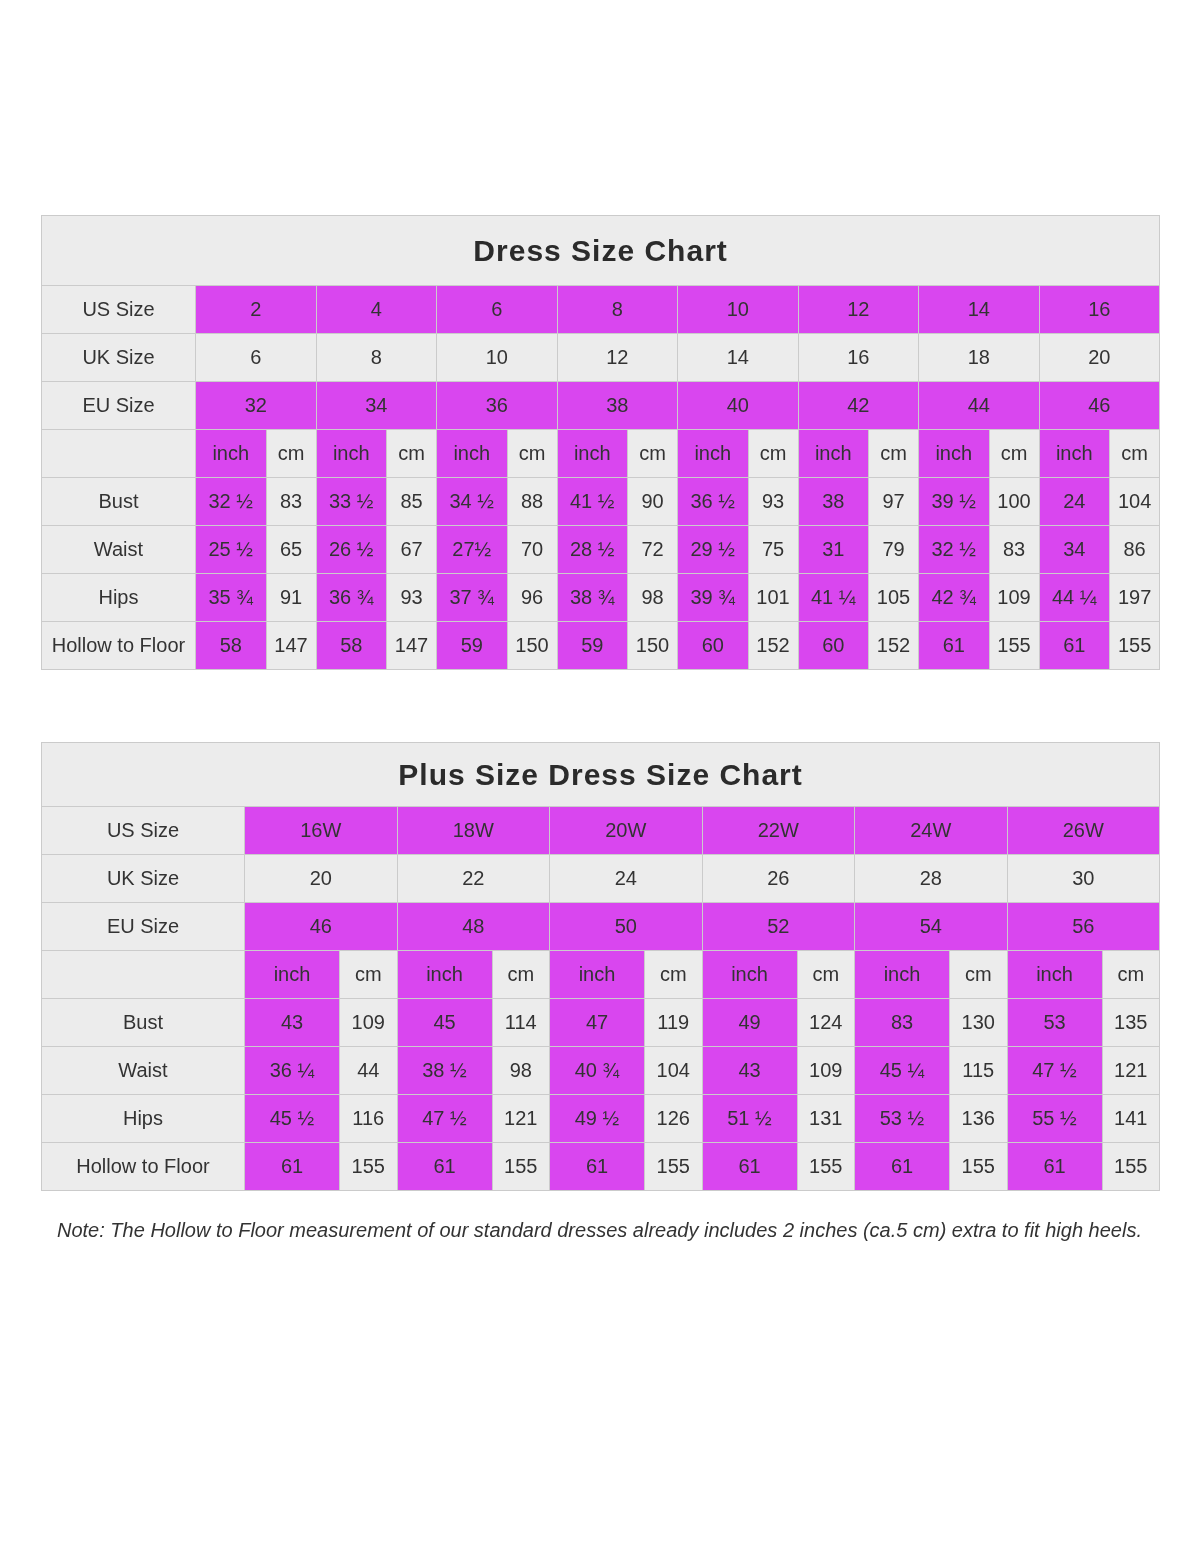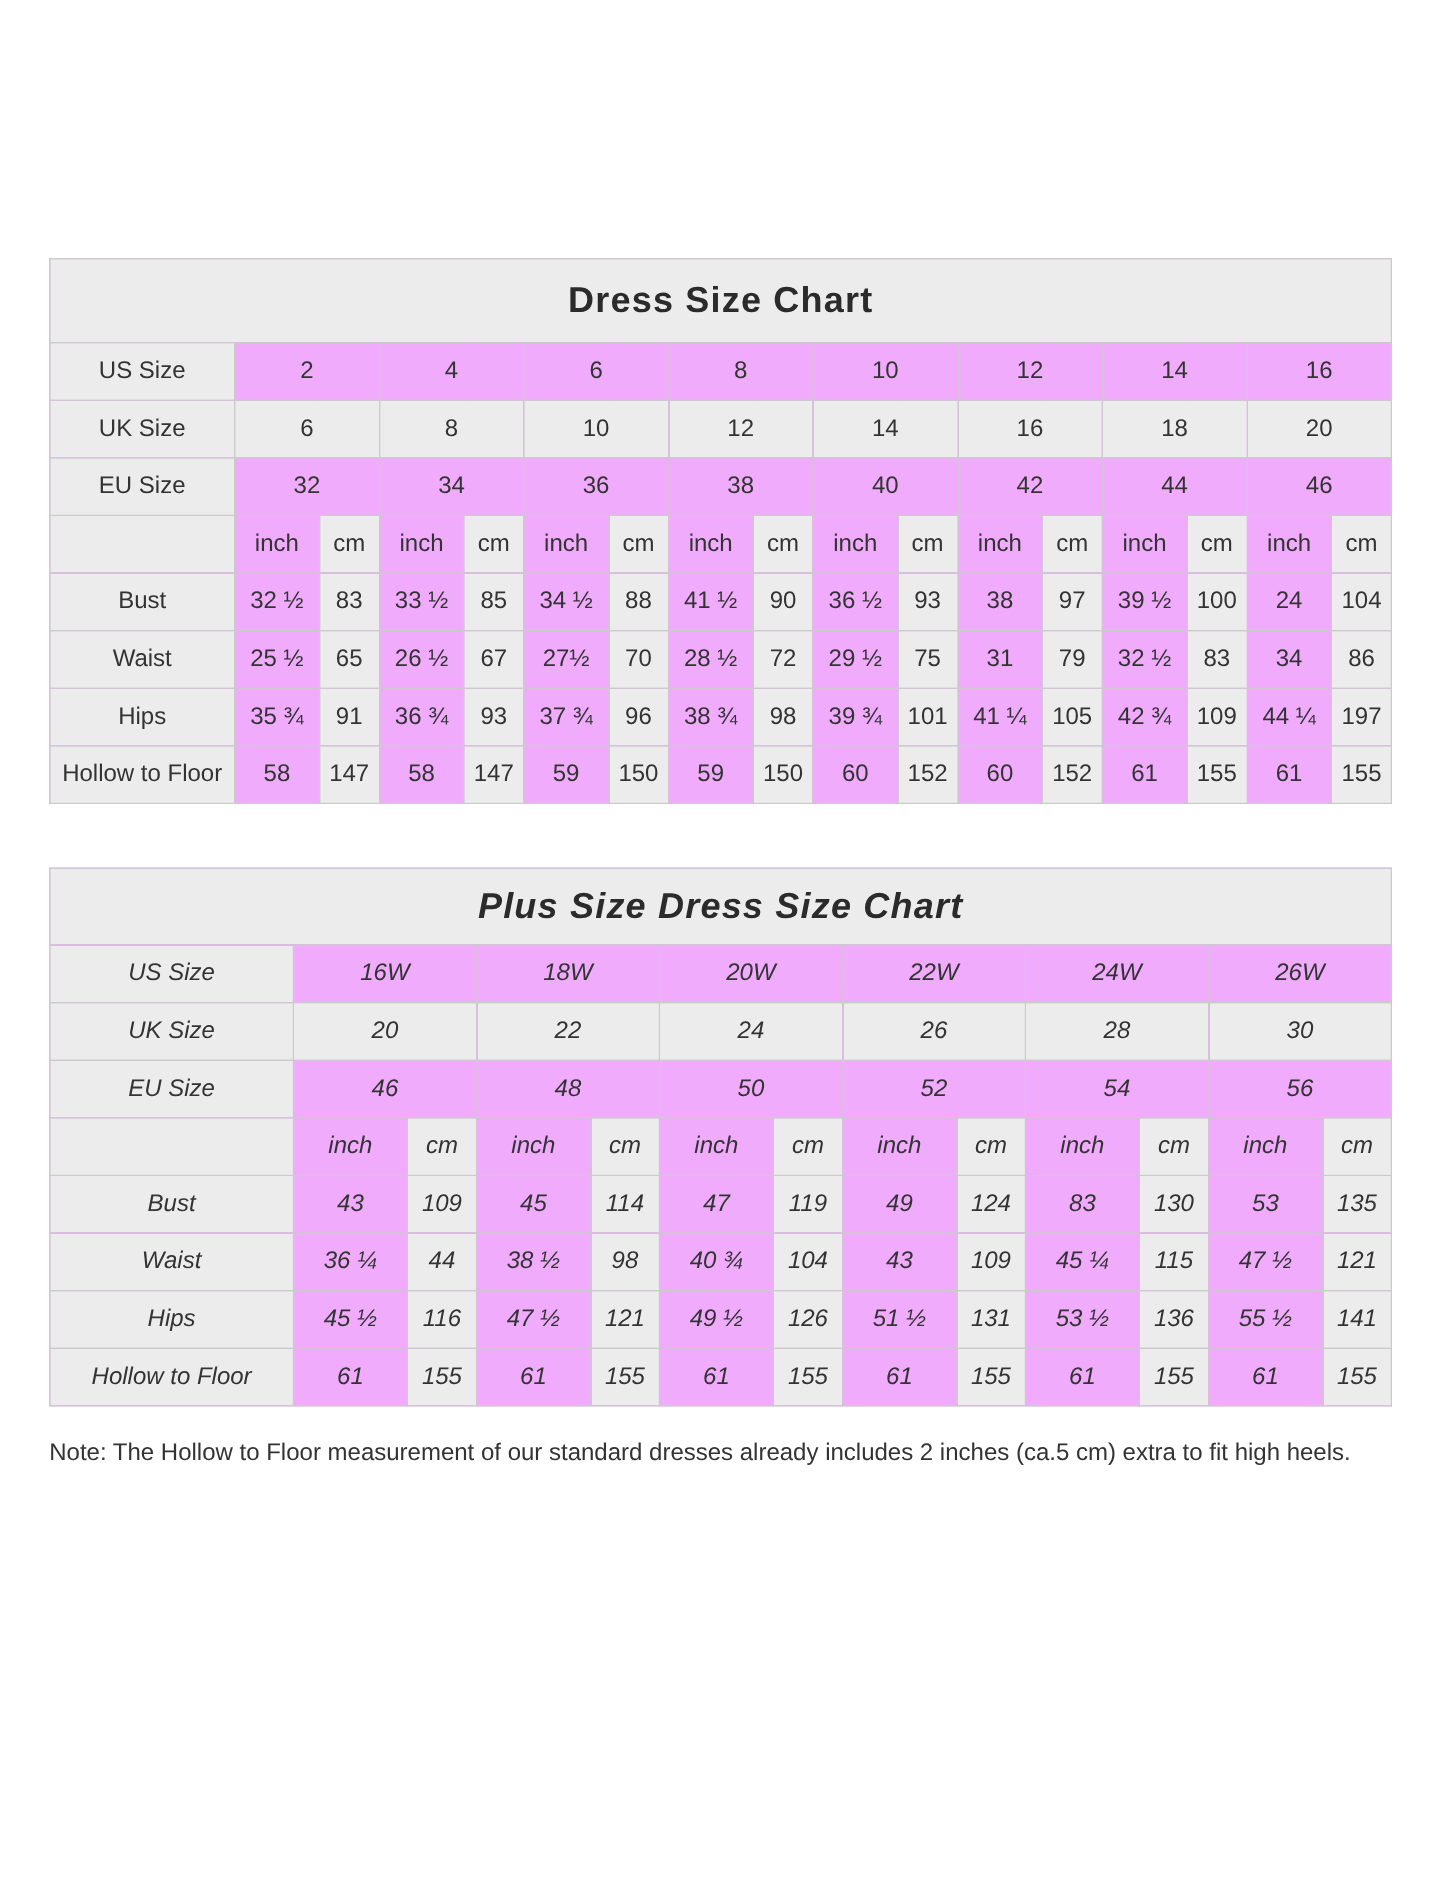--- a/index.html
+++ b/index.html
@@ -14,21 +14,21 @@
     font-family: "Liberation Sans", sans-serif;
     color: #333333;
   }
   .page {
     padding: 215px 41px 0 41px;
   }
   table.size-table {
     border-collapse: collapse;
     table-layout: fixed;
     width: 1118px;
-    background: #f0abfc;
+    background: #d946ef;
   }
   table.size-table td {
     border: 1px solid #cbcbcb;
     text-align: center;
     vertical-align: middle;
     font-size: 20px;
     color: #333333;
     height: 47px;
     padding: 0;
     overflow: hidden;
@@ -42,33 +42,33 @@
     font-size: 30px;
     font-weight: 700;
     letter-spacing: 1px;
     height: 69px;
     color: #2b2b2b;
   }
   table.t2 td.title-cell {
     height: 63px;
   }
   table.t2 {
-    margin-top: 53px;
-    font-style: italic;
+    margin-top: 72px;
   }
   .note {
     margin-top: 24px;
     width: 1118px;
     font-size: 20px;
     line-height: 30px;
     color: #333333;
   }
   .note p {
-    margin: 0;
+    margin: 16px;
     padding: 0;
+    font-style: italic;
   }
 </style>
 </head>
 <body>
 
 <div class="page">
 
   <table class="size-table t1">
       <colgroup>
         <col style="width: 154px;">

